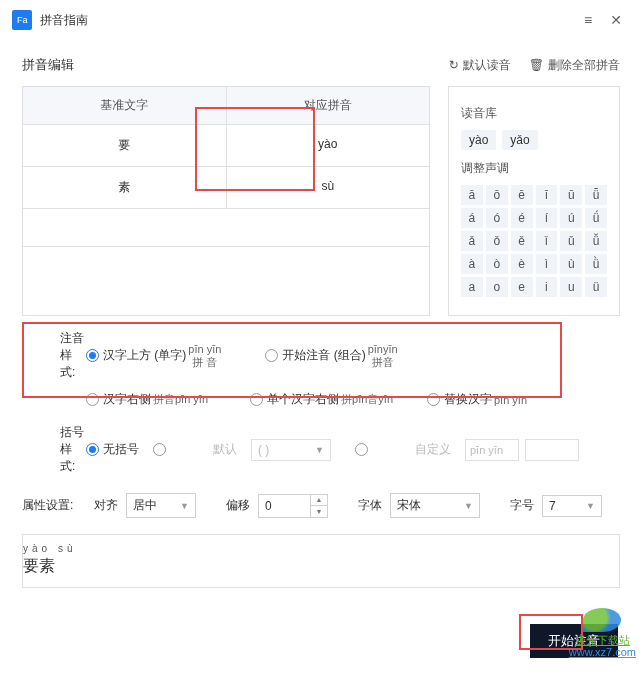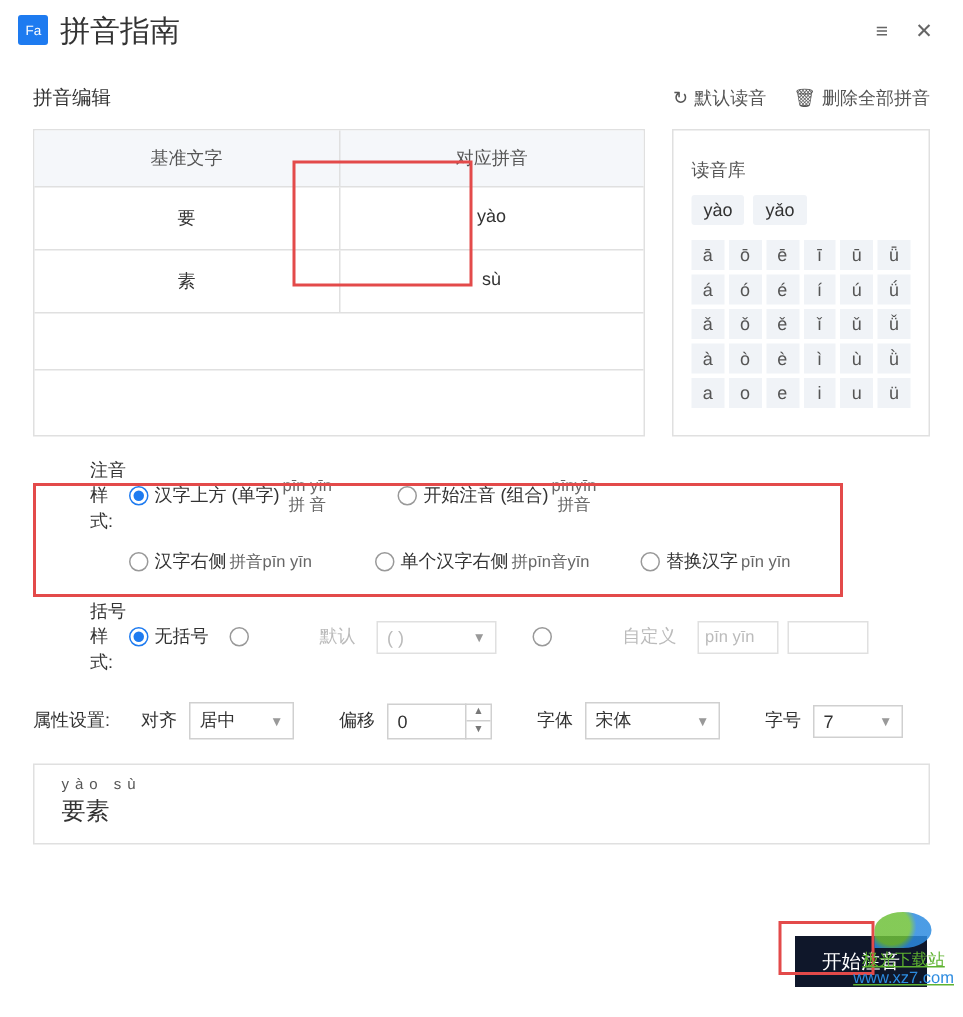--- a/index.html
+++ b/index.html
@@ -1,19 +1,19 @@
 <!DOCTYPE html>
 <html><head>
 <meta charset="utf-8">
 <style>
 * { box-sizing: border-box; margin: 0; padding: 0; }
 body { font-family: "Microsoft YaHei", sans-serif; font-size: 12px; color: #333; background: #fff; width: 642px; height: 678px; position: relative; }
 .titlebar { display: flex; align-items: center; padding: 20px 12px; height: 40px; }
 .titlebar .logo { width: 20px; height: 20px; background: #1e7bf0; border-radius: 2px; margin-right: 8px; display: flex; align-items: center; justify-content: center; color: #fff; font-size: 11px; }
-.titlebar .title { font-size: 20px; flex: 1; font-family: Liberation Mono, monospace; }
+.titlebar .title { font-size: 12px; flex: 1; font-family: Liberation Mono, monospace; }
 .titlebar .winbtn { width: 28px; height: 28px; display: flex; align-items: center; justify-content: center; cursor: pointer; color: #666; font-size: 14px; }
 .content { padding: 16px 22px 10px; }
 .topbar { display: flex; align-items: center; margin-bottom: 12px; }
 .section-label { font-size: 13px; margin-right: 12px; }
 .status-text { color: #888; font-size: 12px; }
 .link { color: #1e7bf0; cursor: pointer; }
 .right-actions { margin-left: auto; display: flex; align-items: center; gap: 18px; }
 .action-btn { display: flex; align-items: center; gap: 4px; color: #555; cursor: pointer; font-size: 12px; }
 .main-row { display: flex; gap: 18px; margin-bottom: 14px; }
 .table-box { flex: 1; border: 1px solid #e0e0e0; }
@@ -47,21 +47,21 @@
 .select.dis { color: #bbb; border-color: #e0e0e0; }
 .select .arrow { color: #999; font-size: 9px; margin-left: 6px; }
 .input-num { border: 1px solid #d0d0d0; width: 70px; height: 24px; display: flex; align-items: center; }
 .input-num .val { flex: 1; padding: 0 6px; }
 .input-num .spinners { display: flex; flex-direction: column; border-left: 1px solid #d0d0d0; }
 .input-num .sp { width: 16px; height: 12px; display: flex; align-items: center; justify-content: center; font-size: 7px; color: #777; cursor: pointer; }
 .input-num .sp:first-child { border-bottom: 1px solid #d0d0d0; }
 .prop-row { display: flex; align-items: center; gap: 8px; margin-bottom: 16px; }
 .preview-label-row { display: flex; align-items: center; margin-bottom: 6px; }
 .preview-note { color: #aaa; margin-left: 8px; }
-.preview-box { border: 1px solid #e0e0e0; padding: 8px 18px; min-height: 54px; }
+.preview-box { border: 1px solid #e0e0e0; padding: 8px 0; min-height: 54px; }
 .preview-box .py { font-size: 10px; color: #555; letter-spacing: 4px; }
 .preview-box .hz { font-size: 16px; margin-top: 2px; }
 .footer { position: absolute; right: 24px; bottom: 20px; }
 .primary-btn { background: #0f172a; color: #fff; padding: 8px 18px; border: none; cursor: pointer; font-size: 13px; text-align: center; }
 .watermark { position: absolute; right: 6px; bottom: 20px; font-size: 11px; color: #5fb331; text-align: center; line-height: 1.1; pointer-events: none; text-decoration: underline; }
 .watermark .logo-g { width: 38px; height: 24px; background: radial-gradient(circle at 30% 40%, #6fc13a 0 40%, #2c8be0 55% 100%); border-radius: 50% 50% 50% 0; margin: 0 auto 2px; opacity: .85; }
 .small-input { border: 1px solid #e0e0e0; width: 54px; height: 22px; color: #bbb; padding: 0 4px; font-size: 11px; display:flex; align-items:center;}
 .blank-row { height: 38px; border-top: 1px solid #e0e0e0; }
 </style>
 </head>
@@ -113,20 +113,21 @@
         <div class="blank-row"></div>
       </div>
     </div>
 
     <div class="side-panel">
       <div class="sp-label">读音库</div>
       <div class="tone-tabs">
         <div class="tone-tab">yào</div>
         <div class="tone-tab">yǎo</div>
       </div>
+      <div class="sp-label">调整声调</div>
       <div class="tone-grid">
         <div class="tone-cell">ā</div>
           <div class="tone-cell">ō</div>
           <div class="tone-cell">ē</div>
           <div class="tone-cell">ī</div>
           <div class="tone-cell">ū</div>
           <div class="tone-cell">ǖ</div>
         <div class="tone-cell">á</div>
           <div class="tone-cell">ó</div>
           <div class="tone-cell">é</div>

